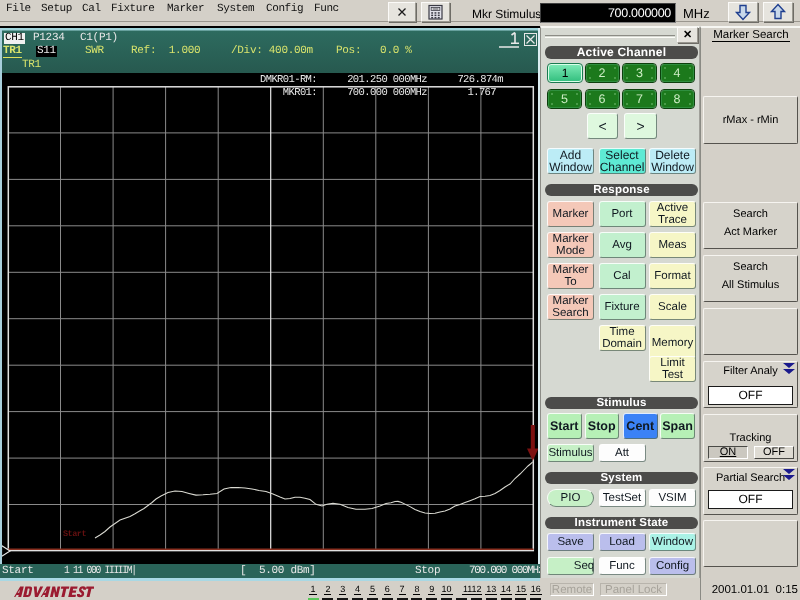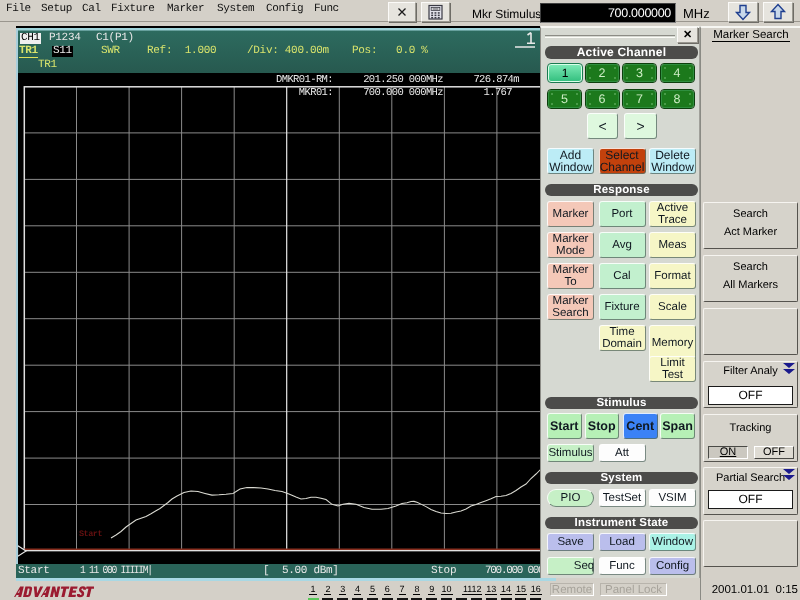--- a/index.html
+++ b/index.html
@@ -8,21 +8,21 @@
 .abs { position:absolute; }
 
 
 #topbar { left:0; top:0; width:800px; height:27px; background:#d4d0c8; }
 .menuitem { position:absolute; top:3px; font-family:"Liberation Mono",monospace; font-size:11px; letter-spacing:-0.4px; color:#111; }
 #menuline { position:absolute; left:0; top:21px; width:800px; height:1px; background:#9a968e; }
 .tbtn { position:absolute; top:2px; height:20px; background:#e6e4de; border-top:1px solid #fbfaf8; border-left:1px solid #fbfaf8; border-right:1px solid #9a9890; border-bottom:1px solid #9a9890; box-shadow:1px 1px 0 #6e6c66; }
 #mkrinput { position:absolute; left:540px; top:3px; width:136px; height:20px; background:#000; border:1px solid #808080; border-top:1px solid #404040; border-left:1px solid #404040; color:#fff; font-size:12.5px; letter-spacing:-0.3px; text-align:right; line-height:18px; padding-right:4px; }
 
 
-#measwin { left:16px; top:26px; width:540px; height:554px; background:#000; border-top:1px solid #000; }
+#measwin { left:0; top:26px; width:540px; height:554px; background:#000; border-top:1px solid #000; }
 #tealhdr { position:absolute; left:0; top:1px; width:540px; height:45px; background:linear-gradient(#9fd4da 0, #9fd4da 2px, #2d6b5f 3px, #27594f 45px); }
 #graph { position:absolute; left:0px; top:46px; width:540px; height:491px; background:#000; }
 #statusbar { position:absolute; left:0px; top:537px; width:540px; height:14px; background:#2a6459; color:#e8e8e8; }
 #winbot { position:absolute; left:0; top:551px; width:540px; height:3px; background:#a8d8e4; }
 .hdrtxt { position:absolute; font-family:"Liberation Mono",monospace; font-size:11px; line-height:11px; letter-spacing:-0.3px; color:#e8e8e8; white-space:pre; }
 .ytxt { color:#d9e46c; }
 
 
 #midpanel { left:540px; top:26px; width:160px; height:552px; background:#d6d9d2; border-top:2px solid #f6f6f2; border-left:1px solid #8c8c86; border-right:1px solid #a0a09a; }
 .shead { position:absolute; left:4px; width:153px; height:12px; background:#4c4c4a; border-radius:6px; color:#fff; font-weight:bold; font-size:11.5px; text-align:center; line-height:12px; letter-spacing:0.2px; }
@@ -167,21 +167,21 @@
         <text x="317" y="22" text-anchor="end" font-family="Liberation Mono,monospace" font-size="10.5" letter-spacing="-0.6" fill="#e8e8e8">MKR01:</text>
         <text x="427" y="22" text-anchor="end" font-family="Liberation Mono,monospace" font-size="10.5" letter-spacing="-0.6" fill="#e8e8e8">700.000 000MHz</text>
         <text x="496" y="22" text-anchor="end" font-family="Liberation Mono,monospace" font-size="10.5" letter-spacing="-0.6" fill="#e8e8e8">1.767</text>
       </svg>
     </div>
     <div class="abs" style="left:0; top:1px; width:2px; height:553px; background:#a8cfdc;"></div>
     <div class="abs" style="left:538px; top:1px; width:2px; height:553px; background:#dceef2;"></div>
     <div id="statusbar">
       <span class="hdrtxt" style="left:2px; top:2px;">Start</span>
       <span class="hdrtxt" style="left:64px; top:2px; letter-spacing:-1.5px; transform:scaleX(0.88); transform-origin:0 0;">1 11 000 IIIIIM|</span>
-      <span class="hdrtxt" style="left:240px; top:2px;margin-left:7px;">[  5.00 dBm]</span>
+      <span class="hdrtxt" style="left:240px; top:2px;">[  5.00 dBm]</span>
       <span class="hdrtxt" style="left:415px; top:2px;">Stop</span>
       <span class="hdrtxt" style="left:469px; top:2px; letter-spacing:-1.3px;">700.000 000MHz</span>
     </div>
     <div id="winbot"></div>
   </div>
 
   <div class="abs" id="midpanel">
 
     <div class="abs" style="left:4px; top:7px; width:130px; height:3px; border-top:1px solid #8c8c86; border-bottom:1px solid #fcfcf8;"></div>
     <div class="abs tbtn" style="left:136px; top:-1px; width:21px; height:16px; text-align:center; font-weight:bold; font-size:11px; line-height:14px;">✕</div>
@@ -194,21 +194,21 @@
     <div class="chbtn" style="position:absolute; left:119.5px;top:36px; width:33px; height:18px;">4</div>
     <div class="chbtn" style="position:absolute; left:7px;    top:62px; width:33px; height:18px;">5</div>
     <div class="chbtn" style="position:absolute; left:44.5px; top:62px; width:33px; height:18px;">6</div>
     <div class="chbtn" style="position:absolute; left:82px;   top:62px; width:33px; height:18px;">7</div>
     <div class="chbtn" style="position:absolute; left:119.5px;top:62px; width:33px; height:18px;">8</div>
 
     <div class="mbtn r3d" style="left:46px; top:85px; width:31px; height:26px; background:#def8de; font-size:14px;">&lt;</div>
     <div class="mbtn r3d" style="left:83px; top:85px; width:33px; height:26px; background:#def8de; font-size:14px;">&gt;</div>
 
     <div class="mbtn r3d" style="left:6px;   top:120px; width:47px; height:26px; background:#bcecf6; font-size:12px;">Add<br>Window</div>
-    <div class="mbtn r3d" style="left:57.5px;top:120px; width:47px; height:26px; background:#c2410c; font-size:12px;">Select<br>Channel</div>
+    <div class="mbtn r3d" style="left:57.5px;top:120px; width:47px; height:26px; background:#5eead4; font-size:12px;">Select<br>Channel</div>
     <div class="mbtn r3d" style="left:108px; top:120px; width:47px; height:26px; background:#bcecf6; font-size:12px;">Delete<br>Window</div>
 
     <div class="shead" style="top:156px;">Response</div>
 
     <div class="mbtn r3d" style="left:6px;   top:173px; width:47px; height:26px; background:#f4c8b8;">Marker</div>
     <div class="mbtn r3d" style="left:57.5px;top:173px; width:47px; height:26px; background:#c2f0ce;">Port</div>
     <div class="mbtn r3d" style="left:108px; top:173px; width:47px; height:26px; background:#f6f6c6;">Active<br>Trace</div>
     <div class="mbtn r3d" style="left:6px;   top:204px; width:47px; height:26px; background:#f4c8b8;">Marker<br>Mode</div>
     <div class="mbtn r3d" style="left:57.5px;top:204px; width:47px; height:26px; background:#c2f0ce;">Avg</div>
     <div class="mbtn r3d" style="left:108px; top:204px; width:47px; height:26px; background:#f6f6c6;">Meas</div>
@@ -244,38 +244,39 @@
     <div class="mbtn r3d" style="left:57.5px;top:505px; width:47px; height:18px; background:#babeec;">Load</div>
     <div class="mbtn r3d" style="left:108px; top:505px; width:47px; height:18px; background:#aaf2e6;">Window</div>
     <div class="mbtn r3d" style="left:6px;   top:529px; width:47px; height:18px; background:#c6f0c6;padding-left:27px;">Seq</div>
     <div class="mbtn r3d" style="left:57.5px;top:529px; width:47px; height:18px; background:#fdfdfd;">Func</div>
     <div class="mbtn r3d" style="left:108px; top:529px; width:47px; height:18px; background:#babeec;">Config</div>
   </div>
 
   <div class="abs" id="rightpanel">
     <div class="abs" style="left:0; top:1px; width:100px; text-align:center; font-size:11.5px; color:#000;"><span style="border-bottom:1px solid #000; padding:0 1px;">Marker Search</span></div>
 
+    <div class="skbtn" style="top:68px; height:48px; display:flex; align-items:center; justify-content:center;">rMax - rMin</div>
     <div class="skbtn" style="top:174px; height:47px; text-align:center;">
         <div style="margin-top:5px;">Search</div>
         <div style="margin-top:6px;">Act Marker</div>
       </div>
     <div class="skbtn" style="top:227px; height:47px; text-align:center;">
         <div style="margin-top:5px;">Search</div>
-        <div style="margin-top:6px;">All Markers</div>
+        <div style="margin-top:6px;">All Stimulus</div>
       </div>
     <div class="skbtn" style="top:280px; height:47px;"></div>
     <div class="skbtn" style="top:333px; height:47px;">
       <svg class="chev" width="14" height="14" viewBox="0 0 14 14">
           <path d="M1 1 L13 1 L7 6 Z M1 7 L13 7 L7 12 Z" fill="#1a1a8c"></path>
         </svg>
       <div style="text-align:center; margin-top:3px;">Filter Analy</div>
       <div class="skinset" style="top:24px;">OFF</div>
     </div>
     <div class="skbtn" style="top:386px; height:48px;">
-      <div style="text-align:center; margin-top:7px;">Tracking</div>
+      <div style="text-align:center; margin-top:17px;">Tracking</div>
       <div class="abs" style="left:4px; top:31px; width:40px; height:13px; background:#cbc8c0; border:1px solid #4a4a46; border-bottom-color:#fff; border-right-color:#fff; text-align:center; font-size:11px; line-height:11px;text-decoration:underline;">ON</div>
       <div class="abs" style="left:50px; top:31px; width:40px; height:13px; background:#dedbd3; border:1px solid #fff; border-bottom-color:#4a4a46; border-right-color:#4a4a46; text-align:center; font-size:11px; line-height:11px;">OFF</div>
     </div>
     <div class="skbtn" style="top:439px; height:48px;">
       <svg class="chev" width="14" height="14" viewBox="0 0 14 14">
           <path d="M1 1 L13 1 L7 6 Z M1 7 L13 7 L7 12 Z" fill="#1a1a8c"></path>
         </svg>
       <div style="text-align:center; margin-top:4px;">Partial Search</div>
       <div class="skinset" style="top:22px;">OFF</div>
     </div>

